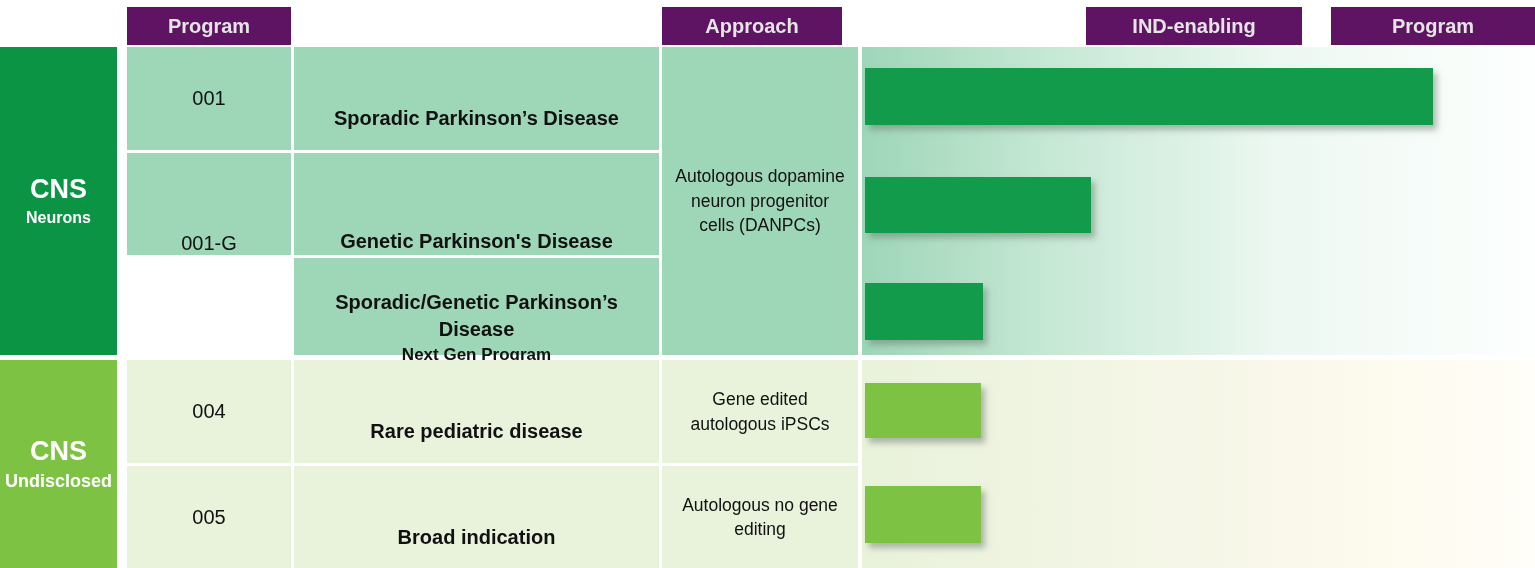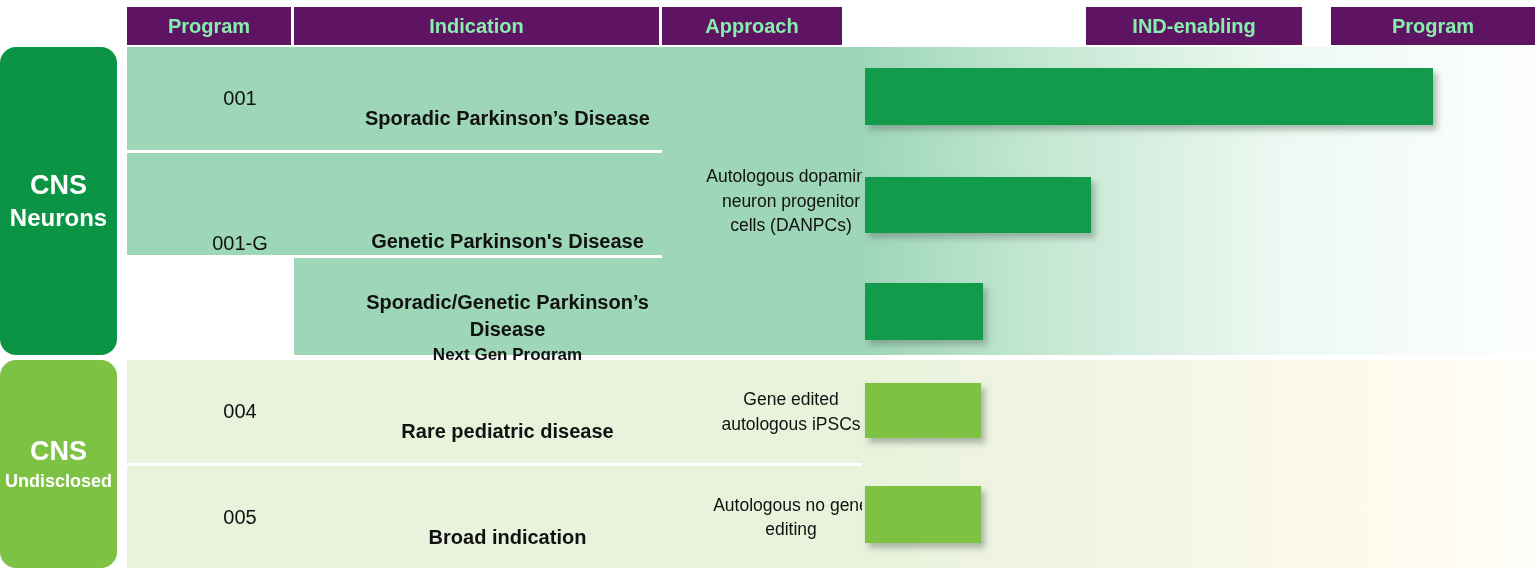--- a/index.html
+++ b/index.html
@@ -4,45 +4,45 @@
 <style>
   html,body { margin:0; padding:0; background:#ffffff; }
   .canvas {
     position:relative; width:1535px; height:568px; background:#ffffff;
     font-family:"Liberation Sans", sans-serif; overflow:hidden;
   }
   
   .hcell {
     position:absolute; top:7px; height:38px; background:#5F1463;
     display:flex; align-items:center; justify-content:center;
-    color:#86efac; font-weight:bold; font-size:20px;
+    color:#e5e5e5; font-weight:bold; font-size:20px;
   }
   #h-program     { left:127px;  width:164px; }
   #h-indication  { left:294px;  width:365px; }
   #h-approach    { left:662px;  width:180px; }
   #h-preclinical { left:862px;  width:221px; }
   #h-ind         { left:1086px; width:216px; }
   #h-clinical    { left:1331px; width:204px; }
 
   
   .side {
     position:absolute; left:0; width:117px;
     display:flex; flex-direction:column; align-items:center; justify-content:center;
-    color:#ffffff; font-weight:bold; text-align:center; gap:7px;border-radius:16px;
+    color:#ffffff; font-weight:bold; text-align:center; gap:7px;
   }
   #side-neurons     { top:47px;  height:308px; background:#0B9444; }
   #side-undisclosed { top:360px; height:208px; background:#7DC242; }
   .side .t { font-size:27px; line-height:1; }
-  #side-neurons .s     { font-size:24px; line-height:1; }
+  #side-neurons .s     { font-size:16px; line-height:1; }
   #side-undisclosed .s { font-size:18px; line-height:1; }
 
   
   .cell {
     position:absolute; display:flex; flex-direction:column;
-    align-items:center; justify-content:center; text-align:center; color:#111111;padding-left:31px;
+    align-items:center; justify-content:center; text-align:center; color:#111111;
   }
   .g1 { background:#9ED6B8; }
   .g2 { background:#E9F2DB; }
   .col-prog { left:127px; width:164px; }
   .col-ind  { left:294px; width:365px; }
   .col-app  { left:662px; width:196px; }
   .r1 { top:47px;  height:103px; }
   .r2 { top:153px; height:102px;justify-content:flex-end; }
   .r3 { top:258px; height:97px;  }
   .r4 { top:360px; height:103px; }
@@ -72,21 +72,20 @@
   #bar-003  { top:236px; height:57px; }
   #bar-004  { top:23px;  height:55px; }
   #bar-005  { top:126px; height:57px; }
 </style>
 </head>
 <body>
 
 <div class="canvas">
 
   <div class="hcell" id="h-program">Program</div>
-  <div class="hcell" id="h-indication">Indication</div>
   <div class="hcell" id="h-approach">Approach</div>
   <div class="hcell" id="h-ind">IND-enabling</div>
   <div class="hcell" id="h-clinical">Program</div>
 
   <div class="side" id="side-neurons">
     <div class="t">CNS</div>
     <div class="s">Neurons</div>
   </div>
   <div class="side" id="side-undisclosed">
     <div class="t">CNS</div>

